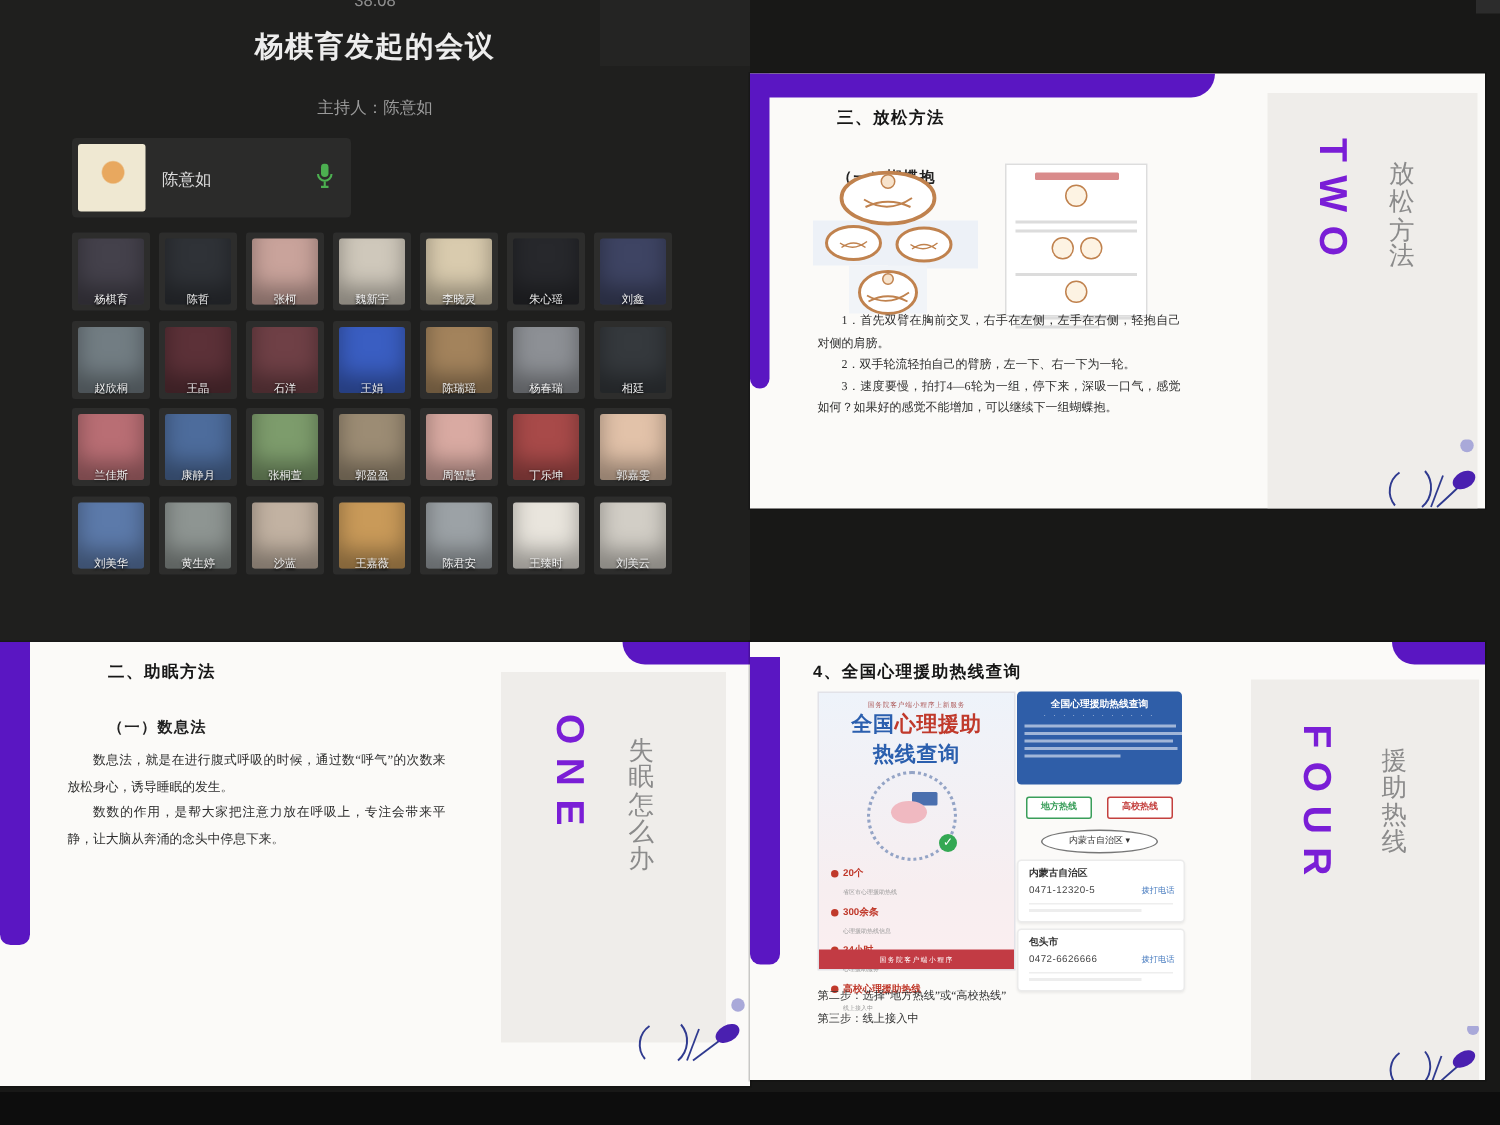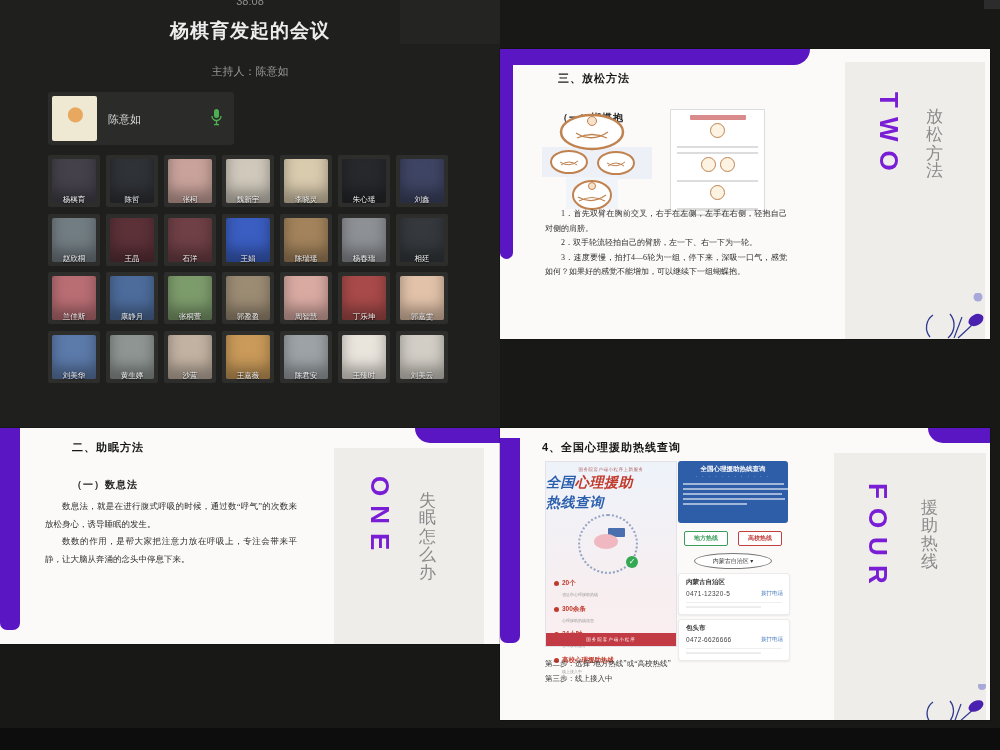--- a/index.html
+++ b/index.html
@@ -48,29 +48,29 @@
   .slide-two{left:500px;top:49px;width:490px;height:290px;}
   .two-steps{left:45px;top:158px;width:242px;font-size:8px;line-height:14.5px;}
   .mini-poster{left:170px;top:60px;width:93px;height:100px;background:#fff;
                border:1px solid #ddd;}
   .mp-red{margin:5px auto 0;width:56px;height:5px;background:#d98b8b;border-radius:1px;}
   .mp-line{margin:4px 6px 0;height:2px;background:#dcdcdc;}
   .mp-circ{width:13px;height:13px;border:1.5px solid #c0824e;border-radius:50%;
            background:#fdf3e3;display:inline-block;margin:3px 2px 0;}
 
   
-  .slide-one{left:0;top:428px;width:500px;height:216px;}
+  .slide-one{left:0;top:428px;width:500px;height:296px;}
   .one-paras{left:45px;top:70px;width:252px;font-size:8.5px;line-height:17.5px;}
 
   
   .slide-four{left:500px;top:428px;width:490px;height:292px;}
   .poster{left:45px;top:33px;width:130px;height:184px;border:1px solid #e2e2e8;
           background:linear-gradient(180deg,#eef3fa 0%,#f7eef0 70%,#fbeef0 100%);}
   .po-topline{margin-top:5px;text-align:center;font-size:4.5px;color:#b06060;letter-spacing:.5px;}
-  .po-t1{text-align:left;font-size:14px;font-weight:bold;letter-spacing:.5px;margin-top:2px;font-style:italic;}
+  .po-t1{text-align:center;font-size:14px;font-weight:bold;letter-spacing:.5px;margin-top:2px;}
   .po-blue{color:#2b5fae;} .po-red{color:#c0392b;}
   .po-ring{left:32px;top:52px;width:56px;height:56px;border:2px dotted #94a4c6;border-radius:50%;}
   .po-blob{left:48px;top:72px;width:24px;height:15px;background:#f0b9c1;border-radius:50%;}
   .po-chip{left:62px;top:66px;width:17px;height:9px;background:#4a6fae;border-radius:1px;}
   .po-check{left:80px;top:94px;width:12px;height:12px;border-radius:50%;background:#34a853;
             color:#fff;font-size:8px;line-height:12px;text-align:center;}
   .po-stats{left:8px;top:112px;width:116px;}
   .po-row{margin-bottom:2.5px;}
   .po-ico{display:inline-block;width:5px;height:5px;border-radius:50%;background:#c0392b;
           margin-right:3px;vertical-align:middle;}

